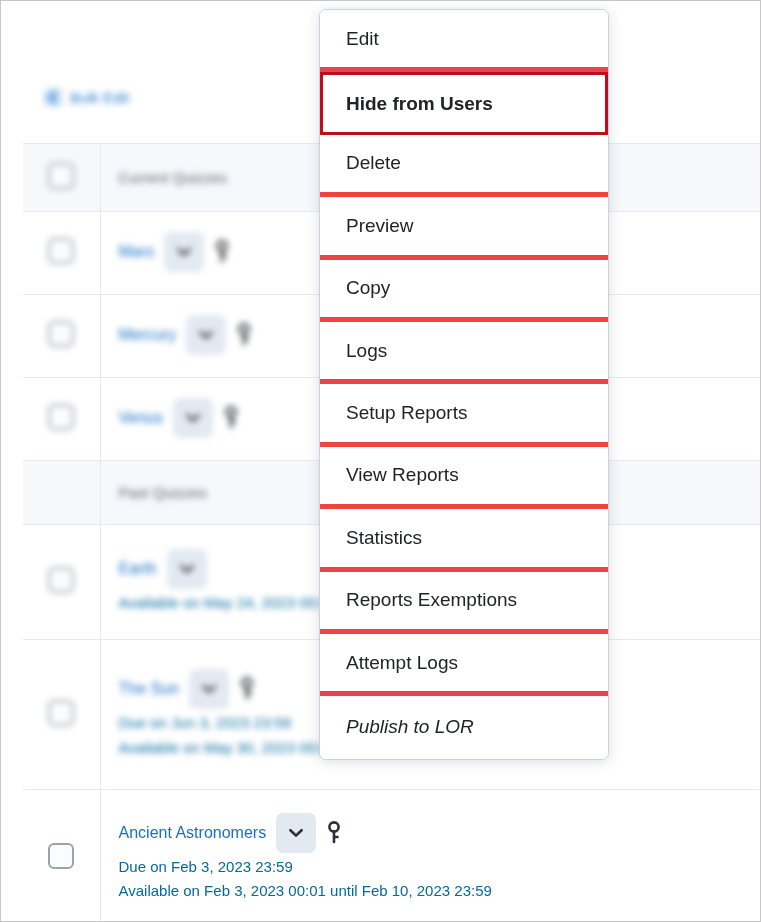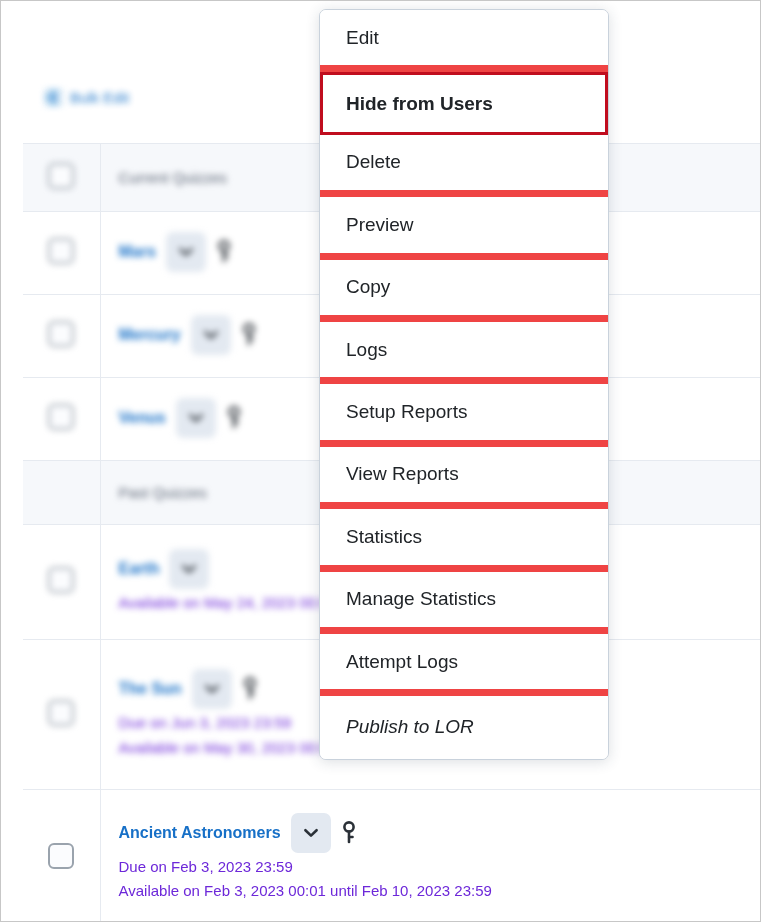--- a/index.html
+++ b/index.html
@@ -84,30 +84,29 @@
   .blurred-row .cell-body { filter: blur(3.2px); }
 
   .cell-body {
     padding: 10px 0 10px 18px;
   }
   .row-title-line {
     display: flex;
     align-items: center;
     gap: 10px;
     margin-bottom: 2px;
-    font-weight: bold;
   }
   .row-title {
     font-size: 16px;
     color: #1770c7;
     white-space: nowrap;
   }
   .row-meta {
     font-size: 15px;
-    color: #6d28d9;
+    color: #0369a1;
     line-height: 1.62;
     white-space: nowrap;
   }
 
   .chevron-btn {
     display: inline-flex;
     align-items: center;
     justify-content: center;
     width: 40px; height: 40px;
     background: #e3e9f1;
@@ -133,21 +132,21 @@
     z-index: 40;
   }
   .menu-item {
     height: 62.4px;
     display: flex;
     align-items: center;
     padding-left: 26px;
     font-size: 19px;
     color: #202428;
     background: #ffffff;
-    border-bottom: 7px solid #ef4444;
+    border-bottom: 5px solid #ef4444;
     cursor: pointer;
     white-space: nowrap;
   }
   .menu-item:last-child { border-bottom: none; font-style: italic; }
   .menu-item.highlighted {
     position: relative;
     border-bottom: none;
     box-shadow: 0 0 0 3px #c00d1e inset;
     font-weight: bold;
   }
@@ -339,18 +338,18 @@
   <div id="context-menu">
     <div class="menu-item">Edit</div>
     <div class="menu-item highlighted">Hide from Users</div>
     <div class="menu-item">Delete</div>
     <div class="menu-item">Preview</div>
     <div class="menu-item">Copy</div>
     <div class="menu-item">Logs</div>
     <div class="menu-item">Setup Reports</div>
     <div class="menu-item">View Reports</div>
     <div class="menu-item">Statistics</div>
-    <div class="menu-item">Manage Statistics</div>
+    <div class="menu-item">Reports Exemptions</div>
     <div class="menu-item">Attempt Logs</div>
     <div class="menu-item">Publish to LOR</div>
   </div>
 
 </div>
 
 </body></html>

